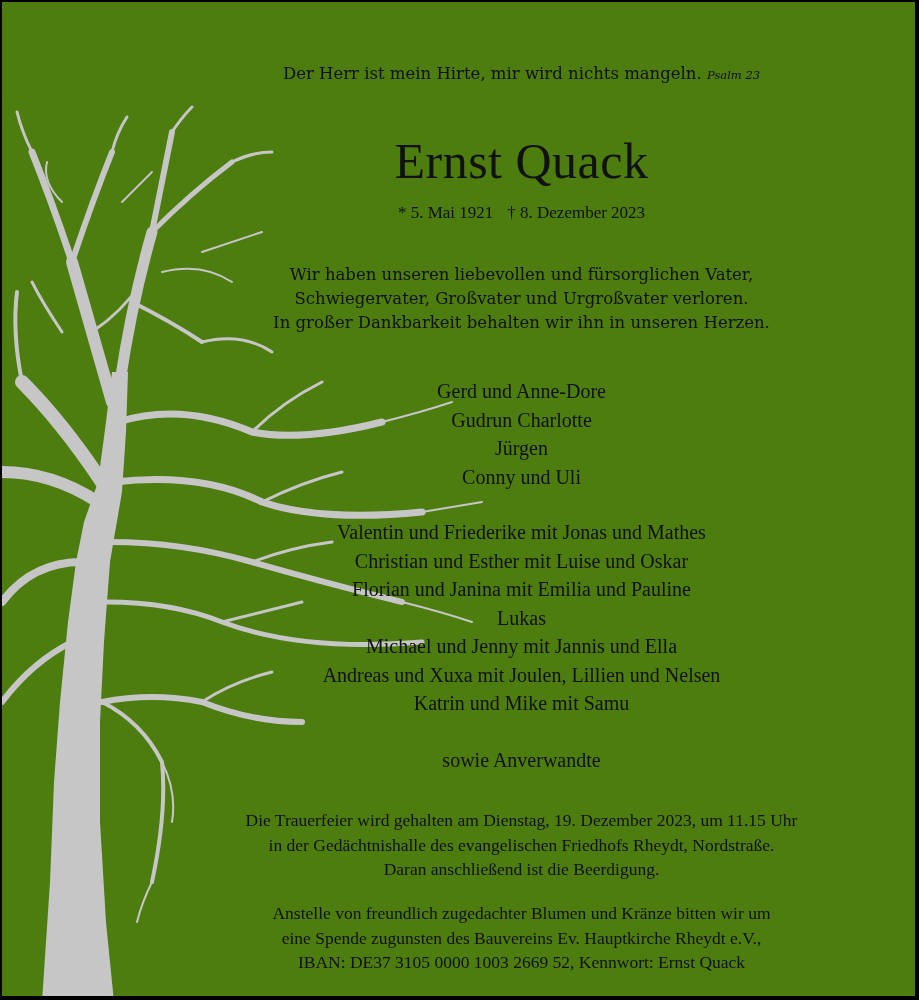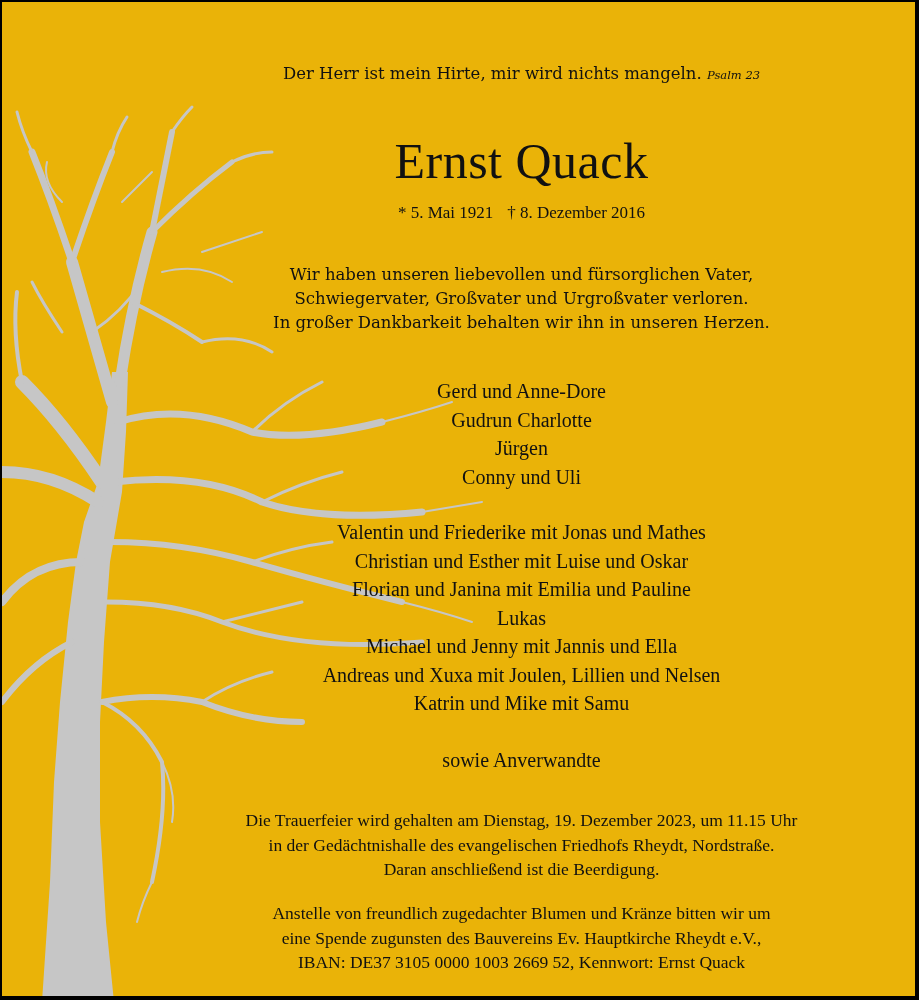--- a/index.html
+++ b/index.html
@@ -5,21 +5,21 @@
     html, body { margin: 0; padding: 0; background: #fff; }
     body { width: 919px; height: 1000px; overflow: hidden; }
     .frame {
       position: relative;
       width: 919px; height: 1000px;
       box-sizing: border-box;
       border-top: 2px solid #000;
       border-left: 2px solid #000;
       border-right: 4px solid #000;
       border-bottom: 4px solid #000;
-      background: #eab308;
+      background: #4d7c0f;
       overflow: hidden;
       font-family: "DejaVu Serif", "Liberation Serif", serif;
       color: #111;
     }
     .tree { position: absolute; left: 0; top: 0; width: 919px; height: 1000px; pointer-events: none; }
     .content {
       position: absolute; left: 0; top: 0; width: 919px; height: 1000px;
     }
     .line {
       position: absolute; left: 0; right: 0; text-align: center;
@@ -97,21 +97,21 @@
   <div class="content">
 
     <div class="line motto">
       <span>Der Herr ist mein Hirte, mir wird nichts mangeln.</span>
       <span class="ref">Psalm 23</span>
     </div>
 
     <div class="line name">Ernst Quack</div>
 
     <div class="line dates">
-      <span>* 5. Mai 1921</span><span class="gap"></span><span>† 8. Dezember 2016</span>
+      <span>* 5. Mai 1921</span><span class="gap"></span><span>† 8. Dezember 2023</span>
     </div>
 
     <div class="line para p1">
       <span class="row">Wir haben unseren liebevollen und fürsorglichen Vater,</span>
       <span class="row">Schwiegervater, Großvater und Urgroßvater verloren.</span>
       <span class="row">In großer Dankbarkeit behalten wir ihn in unseren Herzen.</span>
     </div>
 
     <div class="line family children">
       <span class="row">Gerd und Anne-Dore</span>

